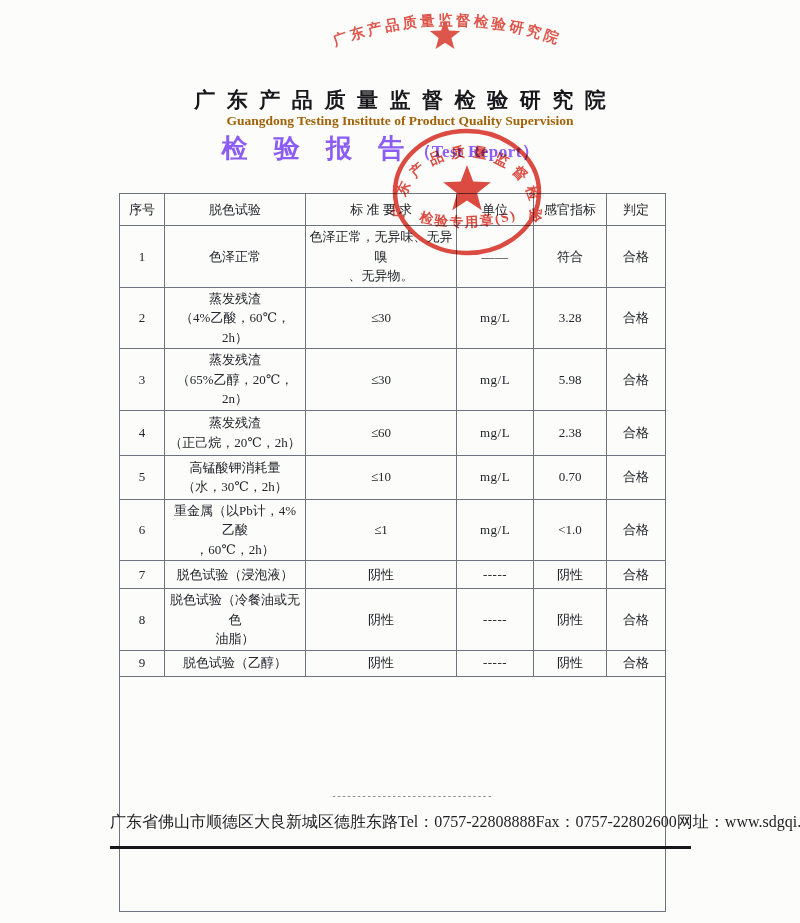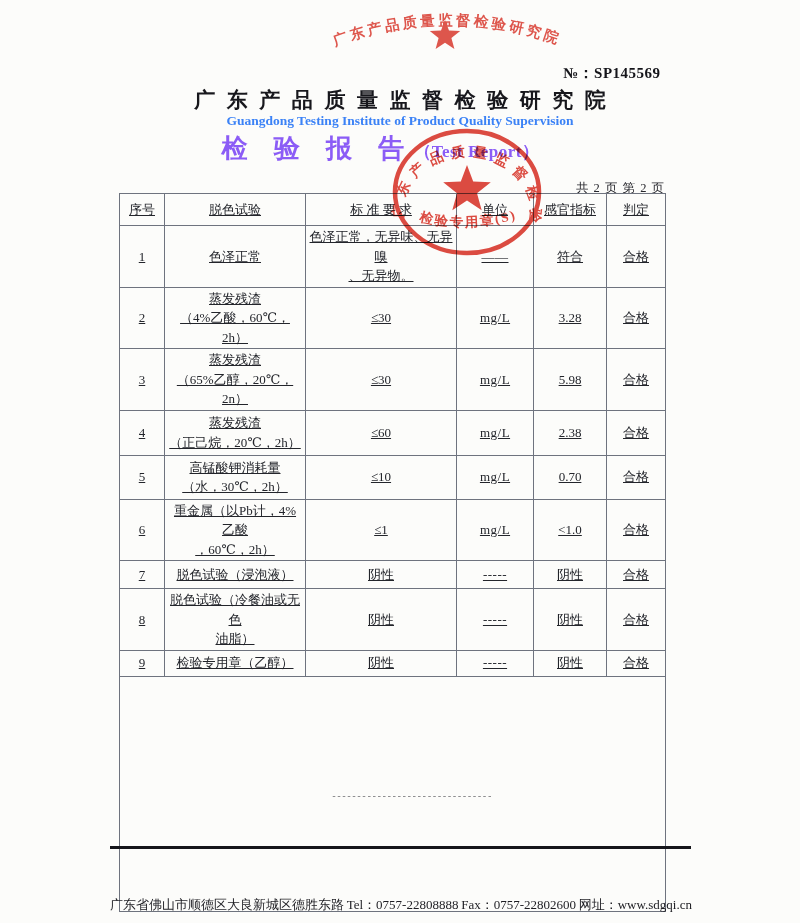--- a/index.html
+++ b/index.html
@@ -13,36 +13,36 @@
     position:absolute;left:563px;top:64px;width:200px;
     font-size:15px;font-weight:bold;color:#15151a;letter-spacing:.5px;
   }
   .institute-cn{
     position:absolute;left:0;top:86px;width:800px;text-align:center;
     font-size:21px;font-weight:bold;letter-spacing:.55em;text-indent:.55em;
     color:#17171c;
   }
   .institute-en{
     position:absolute;left:0;top:113px;width:800px;text-align:center;
-    font-size:13.5px;font-weight:bold;color:#3b82f6;
+    font-size:13.5px;font-weight:bold;color:#a16207;
   }
   .report-title{
     position:absolute;left:0;top:131px;width:761px;text-align:center;
     color:#8b5cf6;white-space:nowrap;
   }
   .report-title .cn{font-size:26px;font-weight:bold;letter-spacing:.38em;}
   .report-title .en{font-size:17px;font-weight:bold;letter-spacing:.5px;}
   .page-info{
     position:absolute;left:465px;top:180px;width:200px;text-align:right;
     font-size:12.5px;color:#26262c;letter-spacing:1px;
   }
   
   table.report{
     position:absolute;left:119px;top:193px;width:546px;
-    border-collapse:collapse;table-layout:fixed;text-decoration:underline;
+    border-collapse:collapse;table-layout:fixed;
   }
   table.report th,table.report td{
     border:1px solid #6e737e;
     text-align:center;vertical-align:middle;
     font-size:13px;font-weight:normal;line-height:1.5;
     padding:1px 3px;white-space:pre-line;color:#23252b;
   }
   table.report thead tr{height:32px;}
   td.c-no{font-size:12.5px;}
   td.c-unit{font-size:12px;letter-spacing:.5px;}
@@ -56,50 +56,48 @@
   
   .seal{position:absolute;mix-blend-mode:multiply;}
   .seal-main{left:389px;top:126px;width:156px;height:136px;opacity:.85;}
   .seal-top{left:331px;top:0;width:236px;height:54px;opacity:.8;}
   
   .footer-rule{
     position:absolute;left:110px;top:846px;width:581px;height:3px;
     background:#15151a;
   }
   .footer{
-    position:absolute;left:110px;top:896px;width:582px;
+    position:absolute;left:110px;top:812px;width:582px;
     display:flex;justify-content:space-between;
-    font-size:13px;color:#1d1d22;white-space:nowrap;text-align:right;
+    font-size:16px;color:#1d1d22;white-space:nowrap;text-align:right;
   }
 </style>
 </head>
 <body>
 
 <div class="page">
 
   <svg class="seal seal-top" viewBox="0 0 236 54" aria-hidden="true">
     <defs>
       <path id="topArc" d="M 4 46 A 320 320 0 0 1 232 46" fill="none"></path>
     </defs>
     <text font-size="14.5" font-weight="bold" fill="#d92c20" font-family="Liberation Serif, DejaVu Serif, serif">
       <textPath href="#topArc" startOffset="0" textLength="226">广东产品质量监督检验研究院</textPath>
     </text>
     <polygon fill="#d92c20" points="114,20 118,30.5 129.2,31 120.4,38 123.4,48.9 114,42.7 104.6,48.9 107.6,38 98.8,31 110,30.5"></polygon>
   </svg>
 
-  <div class="report-no"><span>№：</span><span>SP145569</span></div>
 
   <div class="institute-cn">广东产品质量监督检验研究院</div>
   <div class="institute-en">Guangdong Testing Institute of Product Quality Supervision</div>
 
   <div class="report-title">
     <span class="cn">检 验 报 告</span><span class="en">（Test Report）</span>
   </div>
 
-  <div class="page-info">共 2 页 第 2 页</div>
 
   <table class="report">
     <colgroup>
       <col style="width:45px">
         <col style="width:141px">
         <col style="width:151px">
       <col style="width:77px">
         <col style="width:73px">
         <col style="width:59px">
     </colgroup>
@@ -180,21 +178,21 @@
           <td class="c-no">8</td>
           <td class="c-item">脱色试验（冷餐油或无色
 油脂）</td>
           <td class="c-standard">阴性</td>
           <td class="c-unit">-----</td>
           <td class="c-result">阴性</td>
           <td class="c-verdict">合格</td>
         </tr>
         <tr style="height: 26px;">
           <td class="c-no">9</td>
-          <td class="c-item">检验专用章（乙醇）</td>
+          <td class="c-item">脱色试验（乙醇）</td>
           <td class="c-standard">阴性</td>
           <td class="c-unit">-----</td>
           <td class="c-result">阴性</td>
           <td class="c-verdict">合格</td>
         </tr>
         <tr>
           <td colspan="6" class="empty-cell"><span class="divider-dashes">--------------------------------</span></td>
         </tr>
       </tbody>
   </table>

